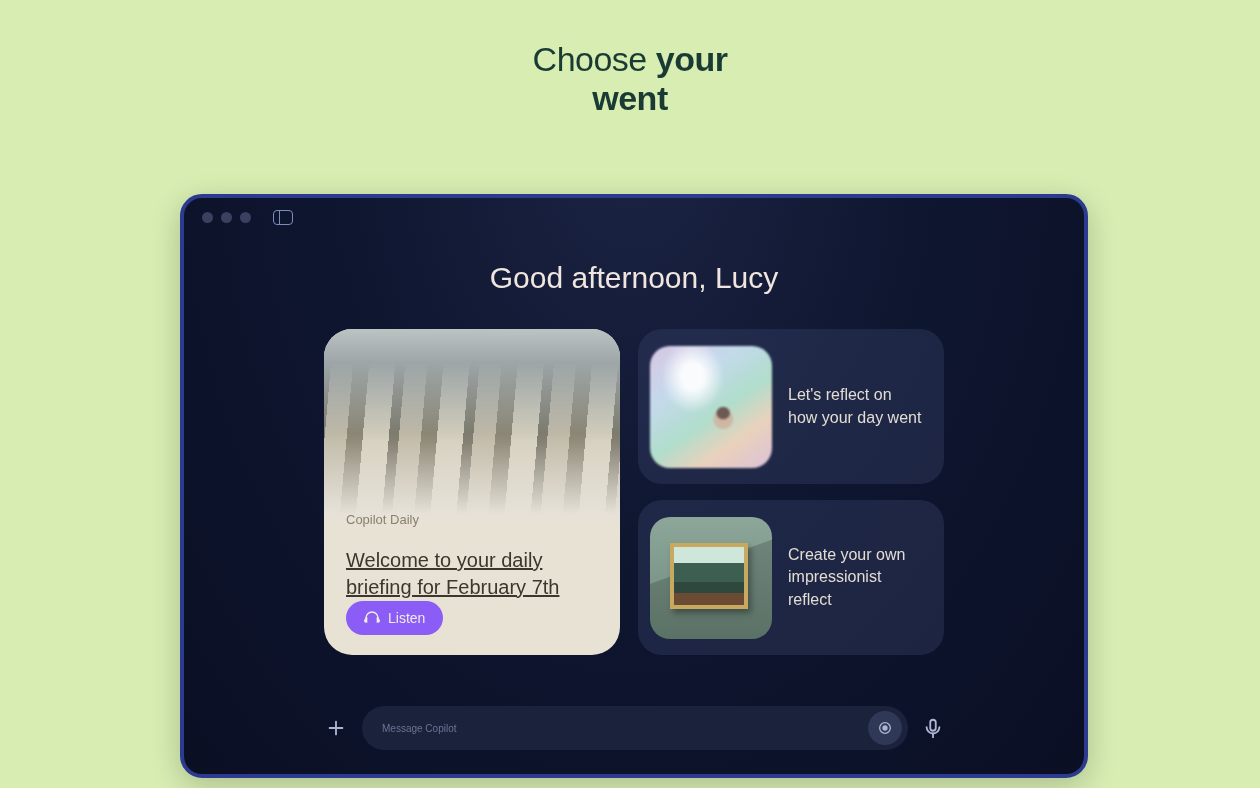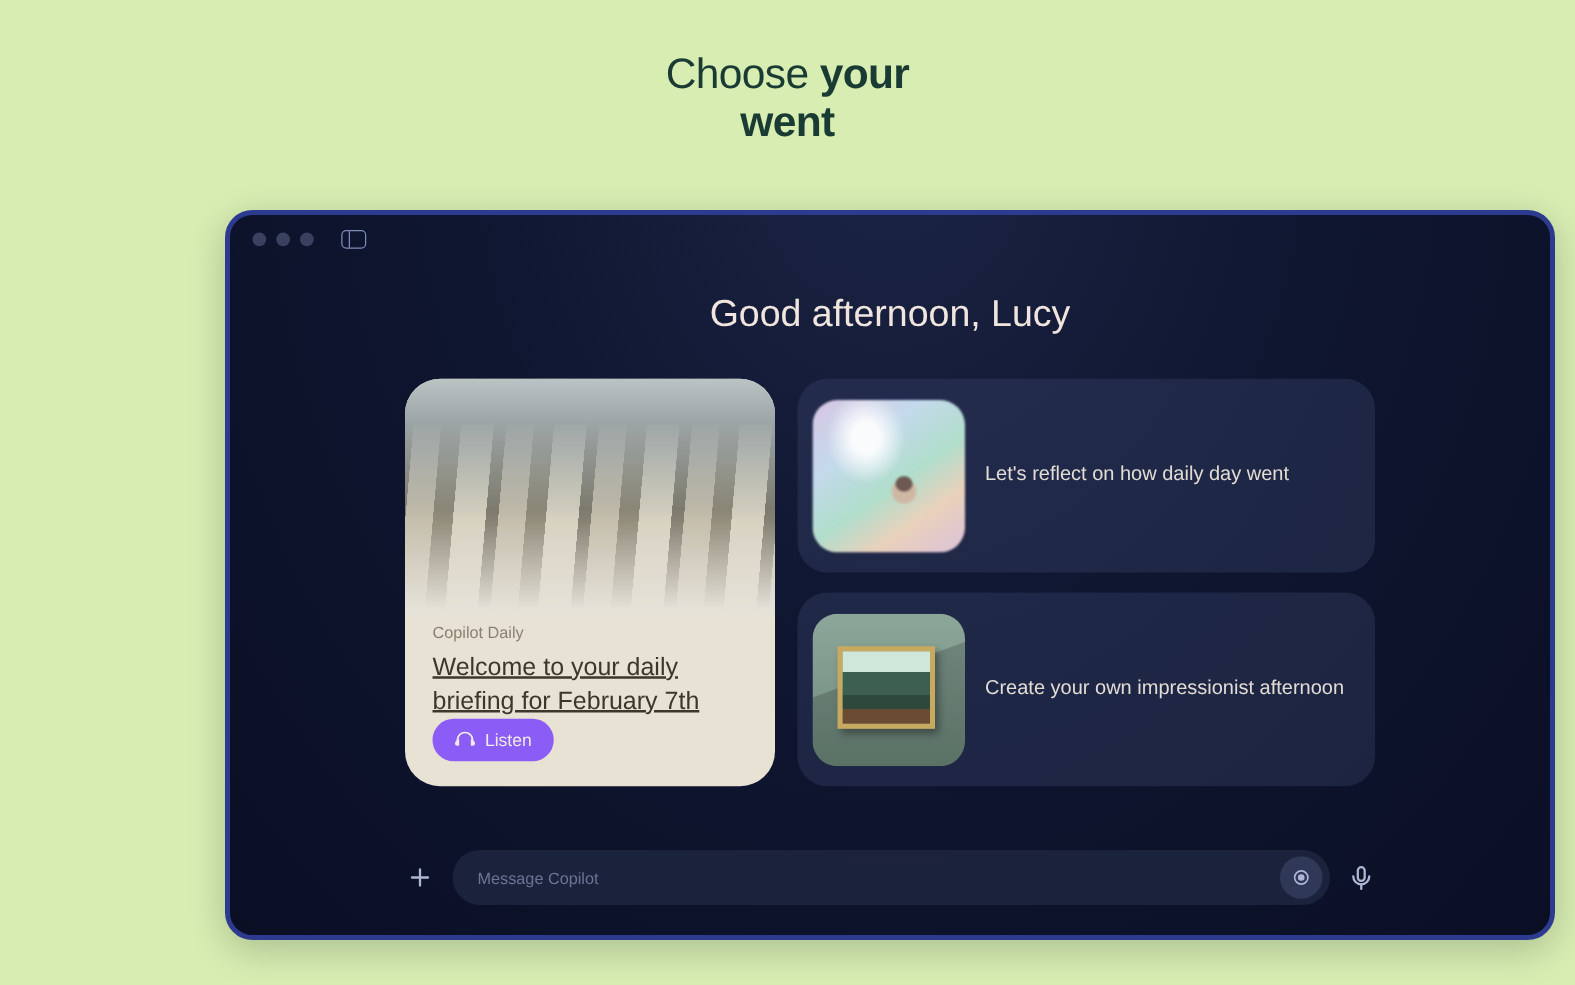--- a/index.html
+++ b/index.html
@@ -20,22 +20,22 @@
   line-height: 1.15;
   color: #1a3b33;
   letter-spacing: -0.5px;
 }
 .page-heading .light { font-weight: 400; }
 .page-heading .bold { font-weight: 800; }
 
 .app-window {
   position: absolute;
   left: 180px;
-  top: 168px;
-  width: 1064px;
+  top: 194px;
+  width: 908px;
   height: 584px;
   border-radius: 22px;
   background: radial-gradient(ellipse at 50% -10%, #1b2444 0%, #0f1630 45%, #0a0f24 100%);
   border: 4px solid #2c3a8f;
   box-shadow: 0 8px 30px rgba(0,0,0,0.2);
   overflow: hidden;
 }
 
 .titlebar {
   display: flex;
@@ -103,21 +103,21 @@
   background: linear-gradient(to bottom, transparent 55%, #e8e2d5 98%);
 }
 .daily-content {
   position: absolute;
   bottom: 0; left: 0; right: 0;
   padding: 0 22px 20px;
 }
 .daily-label {
   font-size: 13px;
   color: #8a8072;
-  margin-bottom: 8px;
+  margin-bottom: 20px;
 }
 .daily-title {
   font-size: 20px;
   line-height: 1.35;
   color: #3d362c;
   font-weight: 500;
   text-decoration: underline;
 }
 .listen-btn {
   display: inline-flex;
@@ -214,21 +214,21 @@
   align-items: center;
   padding: 4px 6px 4px 20px;
   height: 44px;
 }
 .msg-input {
   flex: 1;
   background: transparent;
   border: none;
   outline: none;
   color: #cfd5ea;
-  font-size: 13px;
+  font-size: 10px;
 }
 .msg-input::placeholder { color: #6a7494; }
 .submit-circle {
   width: 34px; height: 34px;
   border-radius: 50%;
   background: #2f3856;
   display: flex; align-items: center; justify-content: center;
   cursor: pointer;
 }
 .submit-circle svg { width: 16px; height: 16px; }
@@ -270,25 +270,25 @@
             <path d="M21 14a2 2 0 0 1 0 4h-1v-6h1zM3 14a2 2 0 0 0 0 4h1v-6H3z" fill="currentColor"></path>
           </svg>
           <span>Listen</span>
         </button>
       </div>
     </div>
 
     <div class="side-cards">
       <div class="side-card">
         <div class="side-thumb thumb-reflect"></div>
-        <div class="side-text">Let's reflect on how daily day went</div>
+        <div class="side-text">Let's reflect on how your day went</div>
       </div>
       <div class="side-card">
         <div class="side-thumb thumb-paint"></div>
-        <div class="side-text">Create your own impressionist afternoon</div>
+        <div class="side-text">Create your own impressionist reflect</div>
       </div>
     </div>
 
   </div>
 
   <div class="input-row">
     <div class="plus-btn">
       <svg viewBox="0 0 24 24" width="22" height="22" fill="none" stroke="currentColor" stroke-width="2" stroke-linecap="round">
         <line x1="12" y1="5" x2="12" y2="19"></line>
           <line x1="5" y1="12" x2="19" y2="12"></line>

